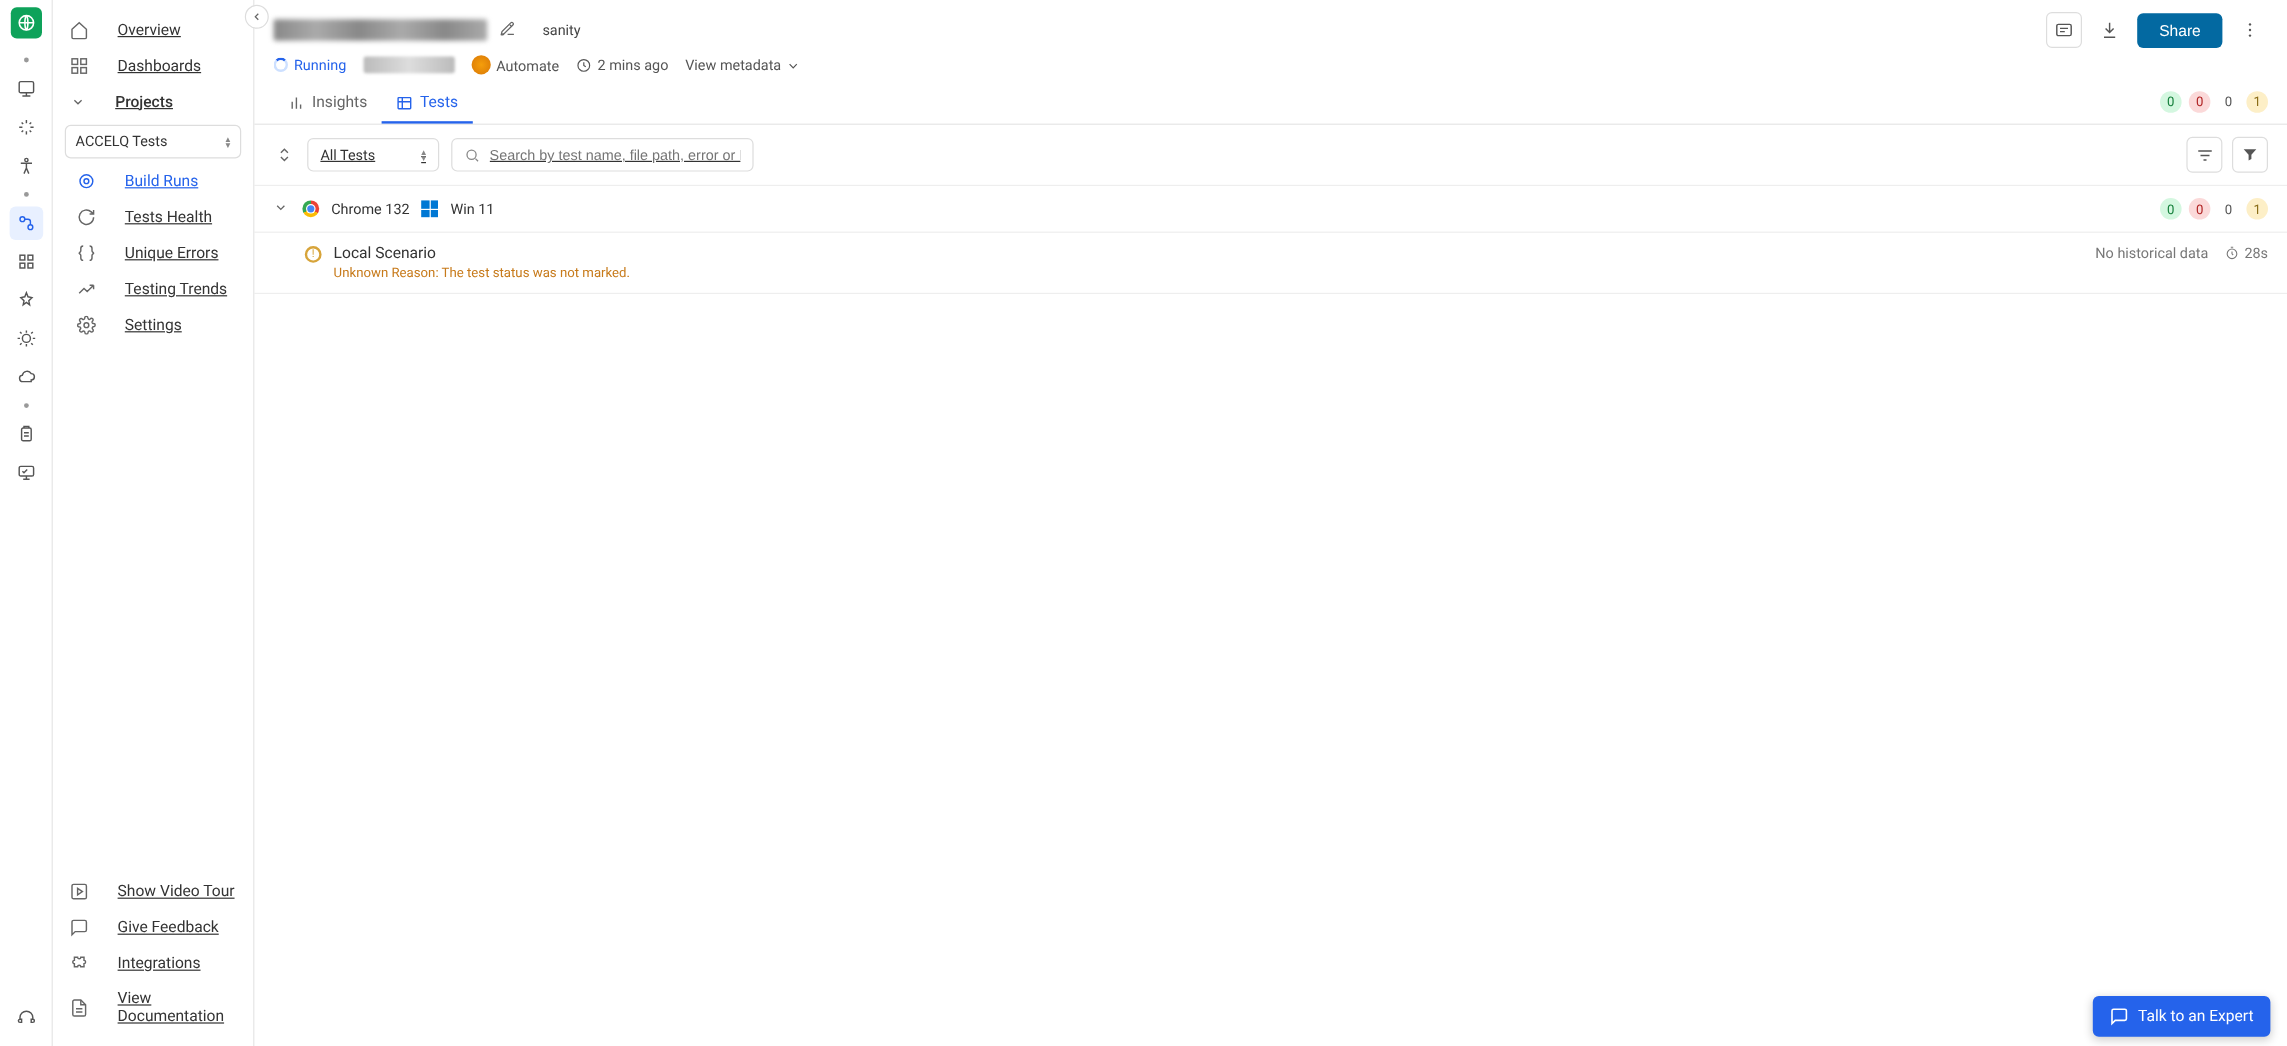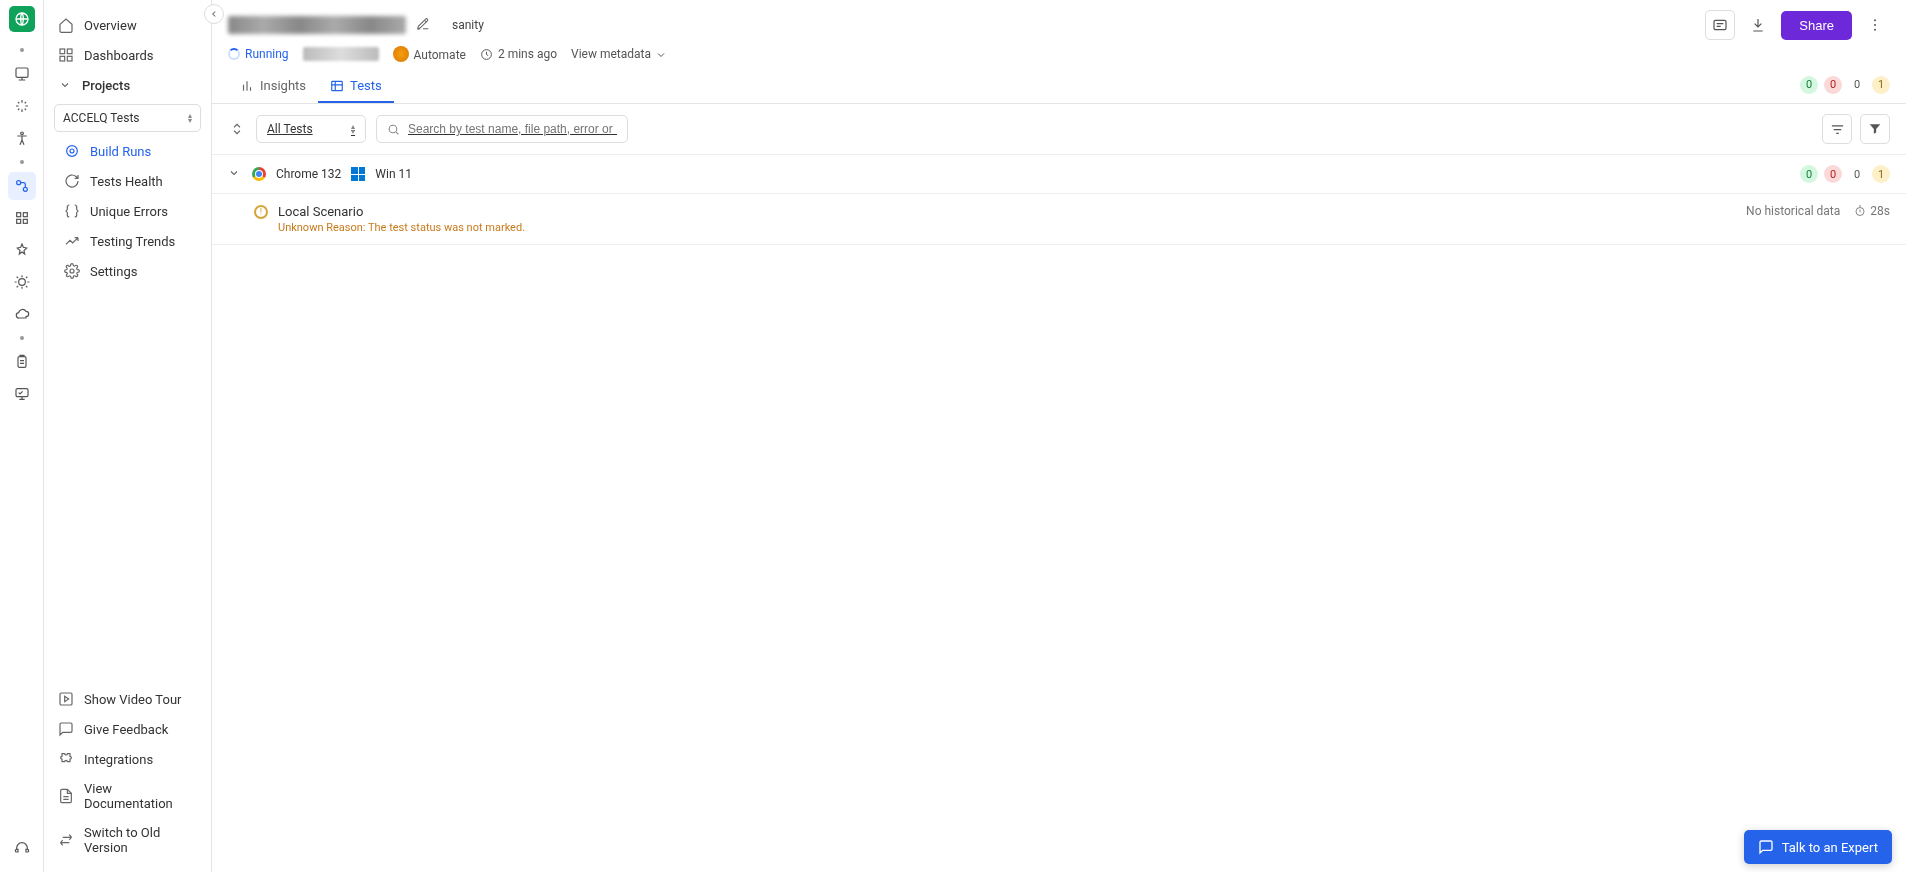--- a/index.html
+++ b/index.html
@@ -10,21 +10,21 @@
 .icon-rail { width: 44px; background: #fff; border-right: 1px solid #e5e5e5; display: flex; flex-direction: column; align-items: center; padding-top: 6px; gap: 4px; position: relative; }
 .rail-logo { width: 26px; height: 26px; background: #0ea25a; border-radius: 5px; display: flex; align-items: center; justify-content: center; color: #fff; margin-bottom: 8px; }
 .rail-icon { width: 28px; height: 28px; display: flex; align-items: center; justify-content: center; color: #555; cursor: pointer; border-radius: 5px; }
 .rail-icon.active { background: #e8f0ff; color: #2563eb; }
 .rail-dot { width: 4px; height: 4px; border-radius: 50%; background: #999; margin: 4px 0; }
 .rail-bottom { position: absolute; bottom: 10px; width: 100%; display: flex; justify-content: center; }
 
 
 .sidebar { width: 168px; border-right: 1px solid #e5e5e5; display: flex; flex-direction: column; position: relative; }
 .sidebar-section { padding: 10px 0; }
-.sidebar-item { display: flex; align-items: center; gap: 10px; padding: 7px 14px; cursor: pointer; color: #333; font-size: 13px; }
+.sidebar-item { display: flex; align-items: center; gap: 24px; padding: 7px 14px; cursor: pointer; color: #333; font-size: 13px; text-decoration: underline; }
 .sidebar-item.active { color: #2563eb; }
 .sidebar-item.active .nav-icon { color: #2563eb; }
 .nav-icon { width: 16px; height: 16px; display: flex; align-items: center; justify-content: center; color: #666; flex-shrink: 0; }
 .sidebar-item.section-header { font-weight: 500; }
 .sidebar-item.section-header .nav-icon { width: 14px; }
 .indent { padding-left: 20px; }
 .project-select { margin: 4px 10px; border: 1px solid #ddd; border-radius: 5px; padding: 6px 8px; display: flex; align-items: center; justify-content: space-between; cursor: pointer; font-size: 12px; }
 .sidebar-bottom { margin-top: auto; padding-bottom: 10px; }
 
 
@@ -33,21 +33,21 @@
 
 .main { flex: 1; display: flex; flex-direction: column; min-width: 0; }
 
 
 .header-row { display: flex; align-items: center; padding: 10px 16px 0 16px; gap: 10px; }
 .blurred-title { width: 178px; height: 18px; background: linear-gradient(90deg, #888 0%, #aaa 20%, #888 40%, #aaa 60%, #888 80%, #aaa 100%); filter: blur(2px); border-radius: 2px; }
 .edit-icon { width: 16px; height: 16px; color: #666; cursor: pointer; }
 .tag-chip { padding: 2px 10px; font-size: 12px; color: #444; }
 .header-actions { margin-left: auto; display: flex; align-items: center; gap: 8px; }
 .icon-btn { width: 30px; height: 30px; border: 1px solid #ddd; border-radius: 5px; display: flex; align-items: center; justify-content: center; cursor: pointer; color: #555; background: #fff; }
-.share-btn { background: #6d28d9; color: #fff; border: none; padding: 7px 18px; border-radius: 5px; font-size: 13px; font-weight: 500; cursor: pointer; }
+.share-btn { background: #0369a1; color: #fff; border: none; padding: 7px 18px; border-radius: 5px; font-size: 13px; font-weight: 500; cursor: pointer; }
 .meta-row { display: flex; align-items: center; gap: 14px; padding: 6px 16px 8px 16px; font-size: 12px; color: #555; }
 .meta-item { display: flex; align-items: flex-end; gap: 5px; }
 .status-running { color: #2563eb; display: flex; align-items: center; gap: 5px; }
 .spinner-icon { width: 12px; height: 12px; border: 2px solid #cde0ff; border-top-color: #2563eb; border-radius: 50%; }
 .blurred-user { width: 76px; height: 14px; background: linear-gradient(90deg, #bbb 0%, #ddd 50%, #bbb 100%); filter: blur(1.5px); border-radius: 2px; }
 .automate-icon { width: 16px; height: 16px; border-radius: 50%; background: radial-gradient(circle, #f59e0b 0%, #d97706 100%); }
 .view-meta { display: flex; align-items: flex-end; gap: 4px; cursor: pointer; }
 
 
 .tabs-row { display: flex; align-items: center; padding: 0 16px; border-bottom: 1px solid #e5e5e5; }
@@ -289,28 +289,20 @@
         <span>Integrations</span>
       </div>
       <div class="sidebar-item">
         <span class="nav-icon">
             <svg width="16" height="16" viewBox="0 0 24 24" fill="none" stroke="currentColor" stroke-width="1.8">
               <path d="M14 2H6a2 2 0 0 0-2 2v16a2 2 0 0 0 2 2h12a2 2 0 0 0 2-2V8z"></path>
               <path d="M14 2v6h6M8 13h8M8 17h8"></path>
             </svg>
           </span>
         <span>View Documentation</span>
-      </div>
-      <div class="sidebar-item">
-        <span class="nav-icon">
-            <svg width="16" height="16" viewBox="0 0 24 24" fill="none" stroke="currentColor" stroke-width="1.8">
-              <path d="M7 8h13M17 4l3 4-3 4M17 16H4M7 20l-3-4 3-4"></path>
-            </svg>
-          </span>
-        <span>Switch to Old Version</span>
       </div>
     </div>
   </div>
 
   <div class="main">
 
     <div class="header-row">
       <div class="blurred-title"></div>
       <span class="edit-icon">
           <svg width="14" height="14" viewBox="0 0 24 24" fill="none" stroke="currentColor" stroke-width="1.8">

